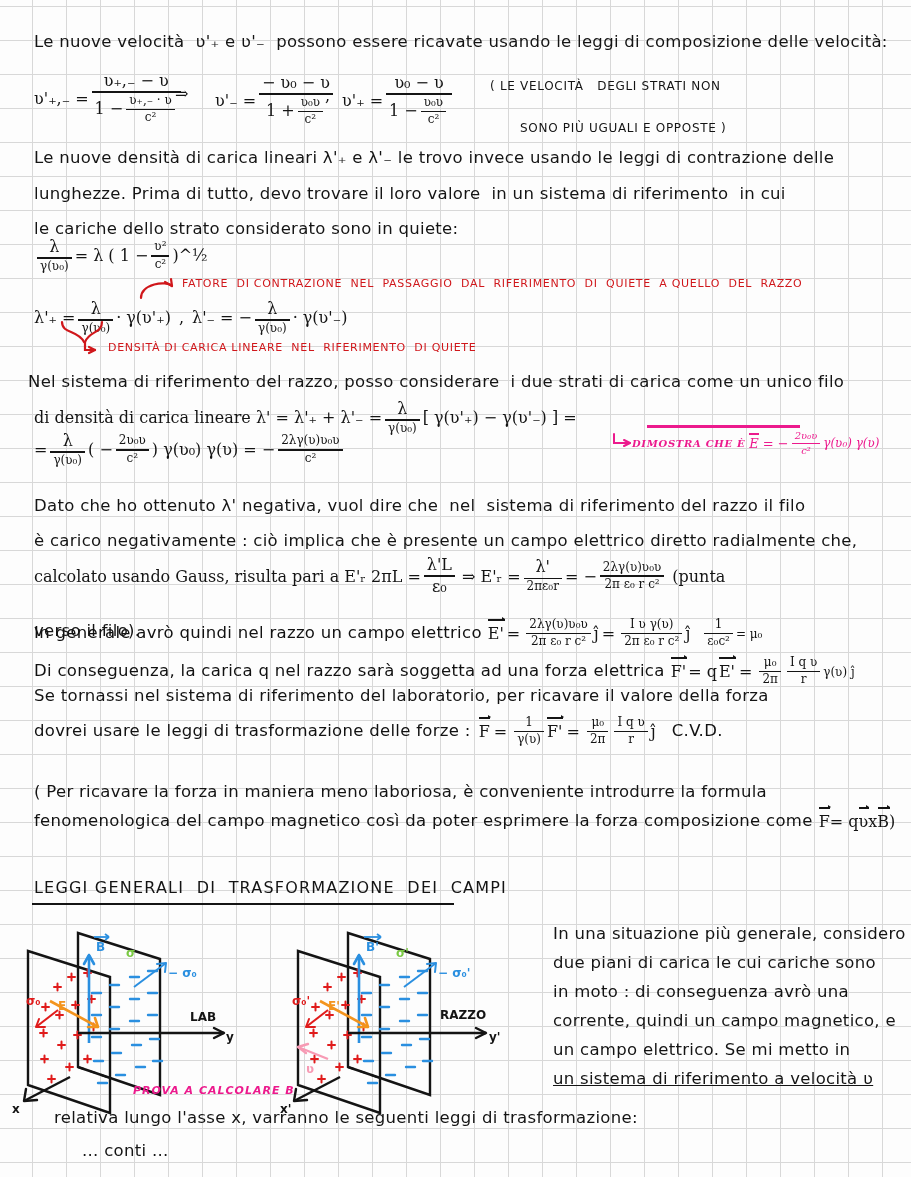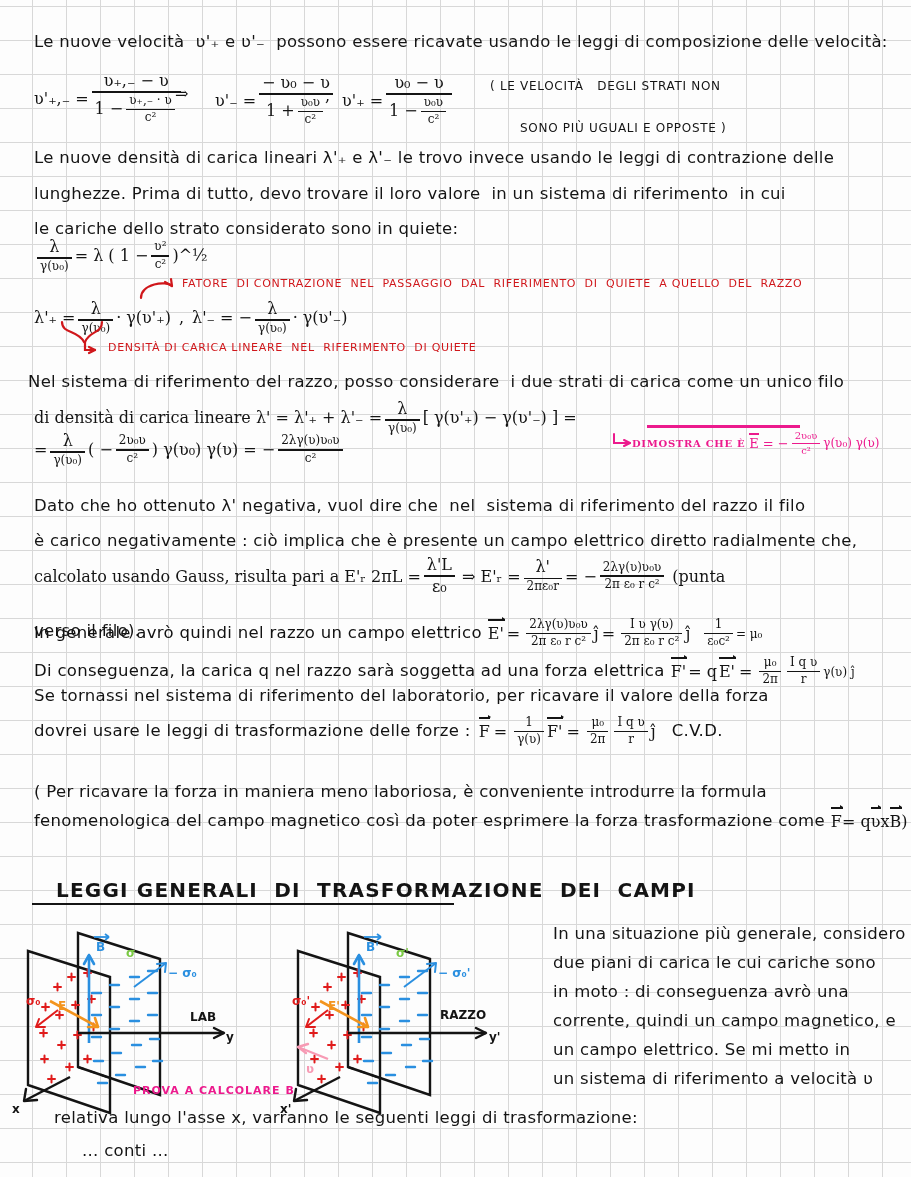--- a/index.html
+++ b/index.html
@@ -25,26 +25,26 @@
   .hw{
     position:absolute;
     font-family:"DejaVu Sans", sans-serif;
     color:#111111;
     white-space:pre;
     line-height:1;
     letter-spacing:.3px;
   }
   .ink-black{color:#141414;}
   .ink-red{color:#d0171b;}
-  .ink-pink{color:#ec1a8d;}
+  .ink-pink{color:#ec1a8d;font-style:italic;}
 
   .body-line{font-size:16.5px;}
   .caps{font-size:11px;letter-spacing:.7px;font-weight:400;}
   .caps-pink{font-size:10px;letter-spacing:.7px;font-weight:700;}
-  .heading{font-size:20px;letter-spacing:1.2px;font-weight:700;padding-left:22px;}
+  .heading{font-size:16px;letter-spacing:1.2px;font-weight:400;}
   .heading-underline{
     position:absolute;height:2px;background:#141414;
   }
 
   
   .math{
     position:absolute;
     display:flex;align-items:center;
     font-family:"DejaVu Serif", serif;
     font-size:16px;color:#141414;
@@ -340,21 +340,21 @@
       <span class="bar"></span>
       <span class="den sm">r</span>
     </span>
     <span>ĵ</span>
     <span class="hw body-line" style="position:static;margin-left:16px;">C.V.D.</span>
   </div>
 
   <div class="hw body-line ink-black" style="left:34px;top:784px;">( Per ricavare la forza in maniera meno laboriosa, è conveniente introdurre la formula</div>
 
   <div class="math" style="left:34px;top:812px;">
-    <span class="hw body-line" style="position:static;">fenomenologica del campo magnetico così da poter esprimere la forza trasformazione come</span>
+    <span class="hw body-line" style="position:static;">fenomenologica del campo magnetico così da poter esprimere la forza composizione come</span>
     <span class="vec" style="margin-left:6px;">F</span>
     <span>= q</span>
     <span class="vec">ʋ</span>
     <span>x</span>
     <span class="vec">B</span>
     <span>)</span>
   </div>
 
   <div class="hw heading ink-black" style="left:34px;top:880px;">LEGGI GENERALI  DI  TRASFORMAZIONE  DEI  CAMPI</div>
   <div class="heading-underline" style="left:32px;top:903px;width:422px;"></div>
@@ -520,18 +520,18 @@
     <path d="M60 162 L14 186" stroke="#141414" stroke-width="2.4" fill="none"></path>
     <path d="M14 186 l13 -1 M14 186 l2 -12" stroke="#141414" stroke-width="2.4" fill="none" stroke-linecap="round"></path>
     <text class="dlabel" x="0" y="198" fill="#141414" font-size="15">x'</text>
   </svg>
 
   <div class="hw body-line ink-black" style="left:553px;top:926px;">In una situazione più generale, considero</div>
   <div class="hw body-line ink-black" style="left:553px;top:955px;">due piani di carica le cui cariche sono</div>
   <div class="hw body-line ink-black" style="left:553px;top:984px;">in moto : di conseguenza avrò una</div>
   <div class="hw body-line ink-black" style="left:553px;top:1013px;">corrente, quindi un campo magnetico, e</div>
   <div class="hw body-line ink-black" style="left:553px;top:1042px;">un campo elettrico. Se mi metto in</div>
-  <div class="hw body-line ink-black" style="left:553px;top:1071px;">un sistema di riferimento a velocità ʋ</div>
+  <div class="hw body-line ink-black" style="left:553px;top:1071px;text-decoration:underline;">un sistema di riferimento a velocità ʋ</div>
 
   <div class="hw body-line ink-black" style="left:54px;top:1110px;">relativa lungo l'asse x, varranno le seguenti leggi di trasformazione:</div>
   <div class="hw body-line ink-black" style="left:54px;top:1143px;margin-left:28px;">... conti ...</div>
 
 </div>
 
 </body></html>

